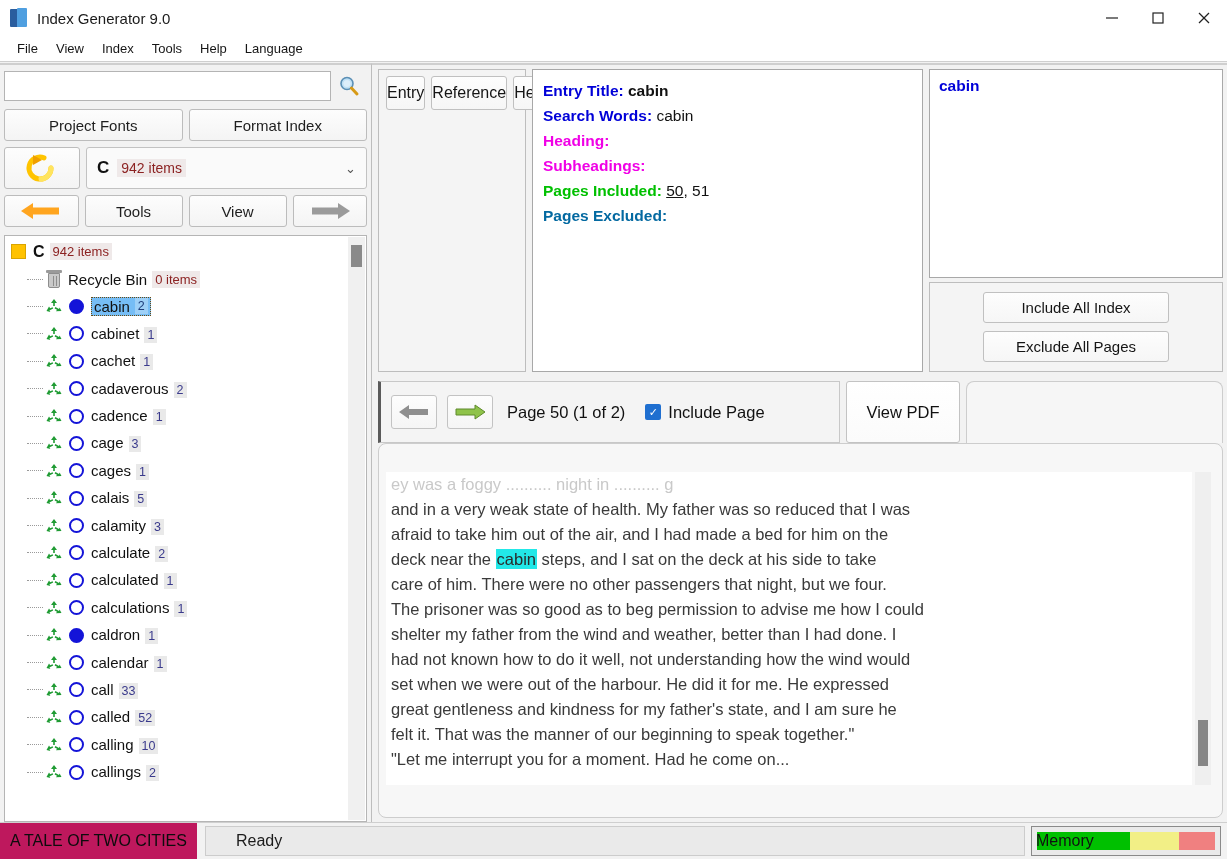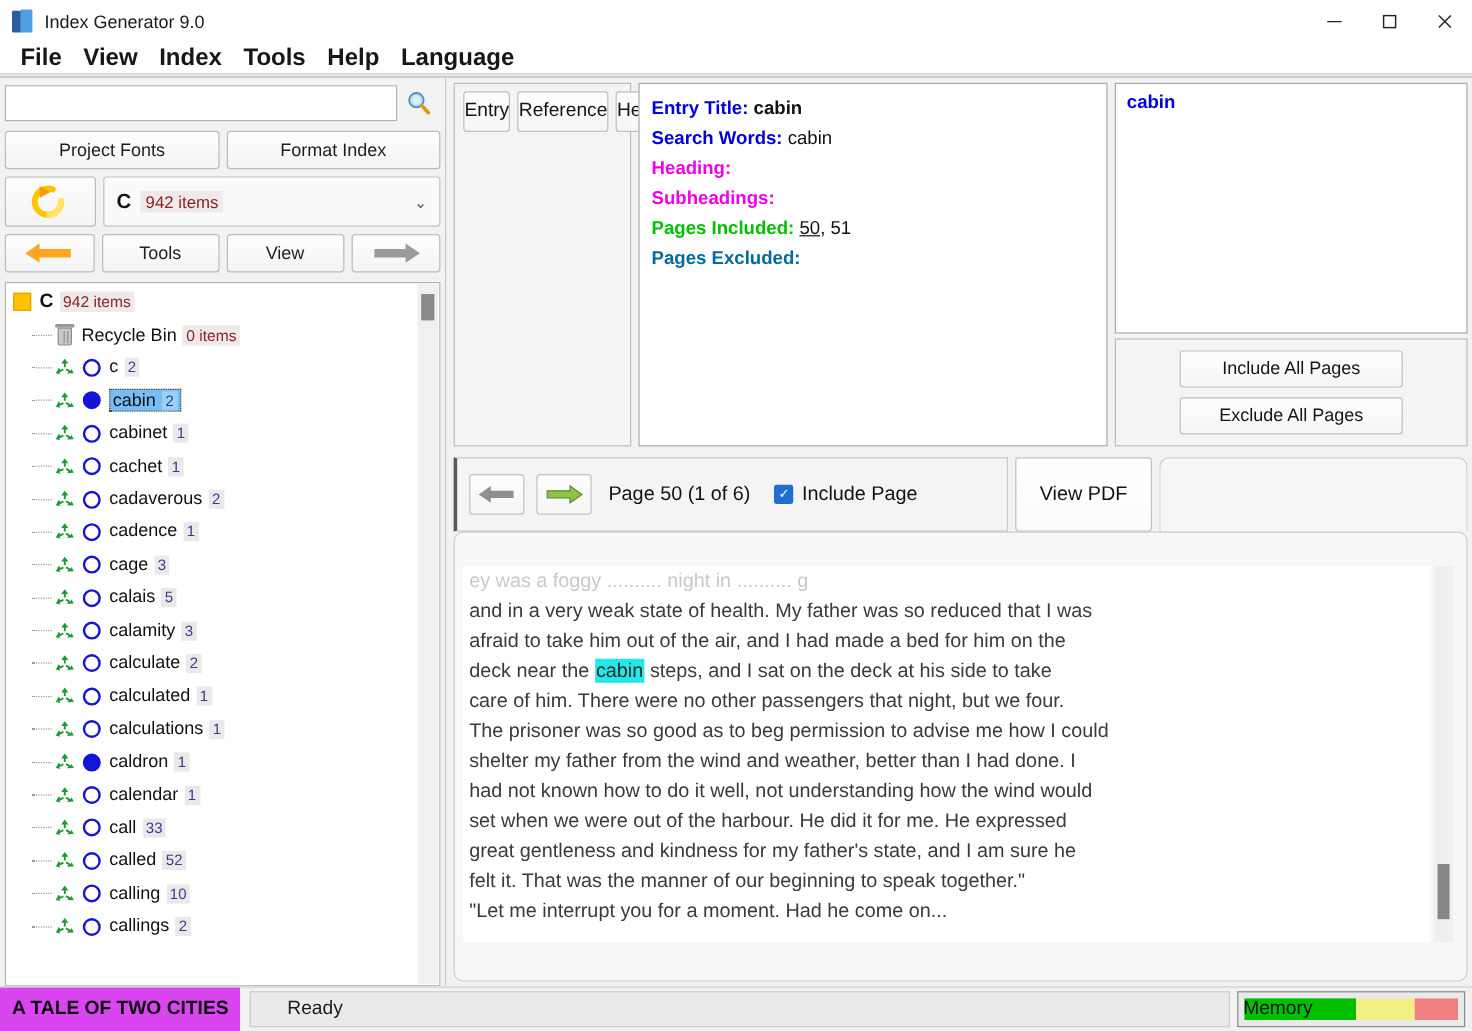--- a/index.html
+++ b/index.html
@@ -44,22 +44,22 @@
 
   
   #menubar {
     height: 26px; width: 100%;
     background: #ffffff;
     display: flex; align-items: center;
     padding-left: 8px;
     border-bottom: 1px solid #cfcfcf;
   }
   .menu-item {
-    font-size: 20px; color: #161616;
-    padding: 2px 9px; cursor: default; font-weight: bold;
+    font-size: 13px; color: #161616;
+    padding: 2px 9px; cursor: default;
   }
 
   
   #main {
     position: absolute; left: 0; top: 63px;
     width: 1227px; height: 759px;
     display: flex;
   }
 
   
@@ -319,23 +319,23 @@
 
   
   #statusbar {
     position: absolute; left: 0; top: 822px;
     width: 1227px; height: 37px;
     background: #f2f2f2;
     display: flex; align-items: center;
     border-top: 1px solid #cfcfcf;
   }
   #book-title {
-    height: 37px; background: #d946ef;
+    height: 37px; background: #be185d;
     display: flex; align-items: center; padding: 0 10px;
-    font-size: 16px; color: #0c0c0c; font-weight: bold;
+    font-size: 16px; color: #0c0c0c;
   }
   #status-msg {
     flex: 1; height: 30px; margin: 0 6px 0 8px;
     background: #eaeaea; border: 1px solid #cccccc;
     display: flex; align-items: center; padding-left: 30px;
     font-size: 16px; color: #1b1b1b;
   }
   #memwrap {
     width: 190px; height: 30px; margin-right: 6px;
     background: #eaeaea; border: 1px solid #8a8a8a;
@@ -455,30 +455,20 @@
           <div class="dashline"></div>
           <div class="bin-icon">
             <div class="lid"></div>
               <div class="body"></div>
           </div>
           <span class="tlabel">Recycle Bin</span>
           <span class="tcount red">0 items</span>
         </div>
 
         <div id="tree-items">
-            <div class="tnode child">
-              <div class="dashline"></div>
-              <span class="recycle-icon"><svg width="18" height="16" viewBox="0 0 18 16">
-                  <path d="M9 1 L12 5 L9.8 5 L9.8 8 L8.2 8 L8.2 5 L6 5 Z" fill="#1f9b33"></path>
-                  <path d="M1.5 13 L4 8.5 L5.2 10.2 L7.6 9.2 L8.2 10.6 L4.4 12.4 L5.4 13.9 Z" fill="#1f9b33"></path>
-                  <path d="M16.5 13 L11 13.3 L12 11.7 L9.6 10.4 L10.4 9 L14 11 L14.6 9.4 Z" fill="#1f9b33"></path>
-                </svg></span>
-              <div class="bullet"></div>
-              <div class=""><span class="tlabel">c</span><span class="tcount">2</span></div>
-            </div>
             <div class="tnode child selected">
               <div class="dashline"></div>
               <span class="recycle-icon"><svg width="18" height="16" viewBox="0 0 18 16">
                   <path d="M9 1 L12 5 L9.8 5 L9.8 8 L8.2 8 L8.2 5 L6 5 Z" fill="#1f9b33"></path>
                   <path d="M1.5 13 L4 8.5 L5.2 10.2 L7.6 9.2 L8.2 10.6 L4.4 12.4 L5.4 13.9 Z" fill="#1f9b33"></path>
                   <path d="M16.5 13 L11 13.3 L12 11.7 L9.6 10.4 L10.4 9 L14 11 L14.6 9.4 Z" fill="#1f9b33"></path>
                 </svg></span>
               <div class="bullet filled"></div>
               <div class="selbox">
                 <span class="tlabel">cabin</span>
@@ -527,20 +517,30 @@
             </div>
             <div class="tnode child">
               <div class="dashline"></div>
               <span class="recycle-icon"><svg width="18" height="16" viewBox="0 0 18 16">
                   <path d="M9 1 L12 5 L9.8 5 L9.8 8 L8.2 8 L8.2 5 L6 5 Z" fill="#1f9b33"></path>
                   <path d="M1.5 13 L4 8.5 L5.2 10.2 L7.6 9.2 L8.2 10.6 L4.4 12.4 L5.4 13.9 Z" fill="#1f9b33"></path>
                   <path d="M16.5 13 L11 13.3 L12 11.7 L9.6 10.4 L10.4 9 L14 11 L14.6 9.4 Z" fill="#1f9b33"></path>
                 </svg></span>
               <div class="bullet"></div>
               <div class=""><span class="tlabel">cage</span><span class="tcount">3</span></div>
+            </div>
+            <div class="tnode child">
+              <div class="dashline"></div>
+              <span class="recycle-icon"><svg width="18" height="16" viewBox="0 0 18 16">
+                  <path d="M9 1 L12 5 L9.8 5 L9.8 8 L8.2 8 L8.2 5 L6 5 Z" fill="#1f9b33"></path>
+                  <path d="M1.5 13 L4 8.5 L5.2 10.2 L7.6 9.2 L8.2 10.6 L4.4 12.4 L5.4 13.9 Z" fill="#1f9b33"></path>
+                  <path d="M16.5 13 L11 13.3 L12 11.7 L9.6 10.4 L10.4 9 L14 11 L14.6 9.4 Z" fill="#1f9b33"></path>
+                </svg></span>
+              <div class="bullet"></div>
+              <div class=""><span class="tlabel">cages</span><span class="tcount">1</span></div>
             </div>
             <div class="tnode child">
               <div class="dashline"></div>
               <span class="recycle-icon"><svg width="18" height="16" viewBox="0 0 18 16">
                   <path d="M9 1 L12 5 L9.8 5 L9.8 8 L8.2 8 L8.2 5 L6 5 Z" fill="#1f9b33"></path>
                   <path d="M1.5 13 L4 8.5 L5.2 10.2 L7.6 9.2 L8.2 10.6 L4.4 12.4 L5.4 13.9 Z" fill="#1f9b33"></path>
                   <path d="M16.5 13 L11 13.3 L12 11.7 L9.6 10.4 L10.4 9 L14 11 L14.6 9.4 Z" fill="#1f9b33"></path>
                 </svg></span>
               <div class="bullet"></div>
               <div class=""><span class="tlabel">calais</span><span class="tcount">5</span></div>
@@ -695,39 +695,39 @@
           <span class="k-red">Pages Excluded:</span>
           <span class="v-norm"></span>
         </div>
       </div>
 
       <div id="farcol">
         <div id="pagelist">
           <div class="pitem">cabin</div>
         </div>
         <div id="pagebtns">
-          <div class="pagebtn">Include All Pages</div>
+          <div class="pagebtn">Include All Index</div>
           <div class="pagebtn">Exclude All Pages</div>
         </div>
       </div>
     </div>
 
     <div id="pagetoolrow">
       <div id="navgroup">
         <div class="navsq">
           <svg width="34" height="18" viewBox="0 0 34 18">
             <polygon points="2,9 12,2 12,6 31,6 31,12 12,12 12,16" fill="#8f8f8f"></polygon>
           </svg>
         </div>
         <div class="navsq">
           <svg width="34" height="18" viewBox="0 0 34 18">
             <polygon points="32,9 22,2 22,6 3,6 3,12 22,12 22,16" fill="#8fc34a" stroke="#5f8a2c" stroke-width="1"></polygon>
           </svg>
         </div>
-        <div id="pagelabel">Page 50 (1 of 6)</div>
+        <div id="pagelabel">Page 50 (1 of 2)</div>
         <div id="incpage-row">
           <div class="chk">✓</div>
           <span class="lbl">Include Page</span>
         </div>
       </div>
       <div id="viewpdf">View PDF</div>
       <div id="tabfiller"></div>
     </div>
 
     <div id="textpanel">

